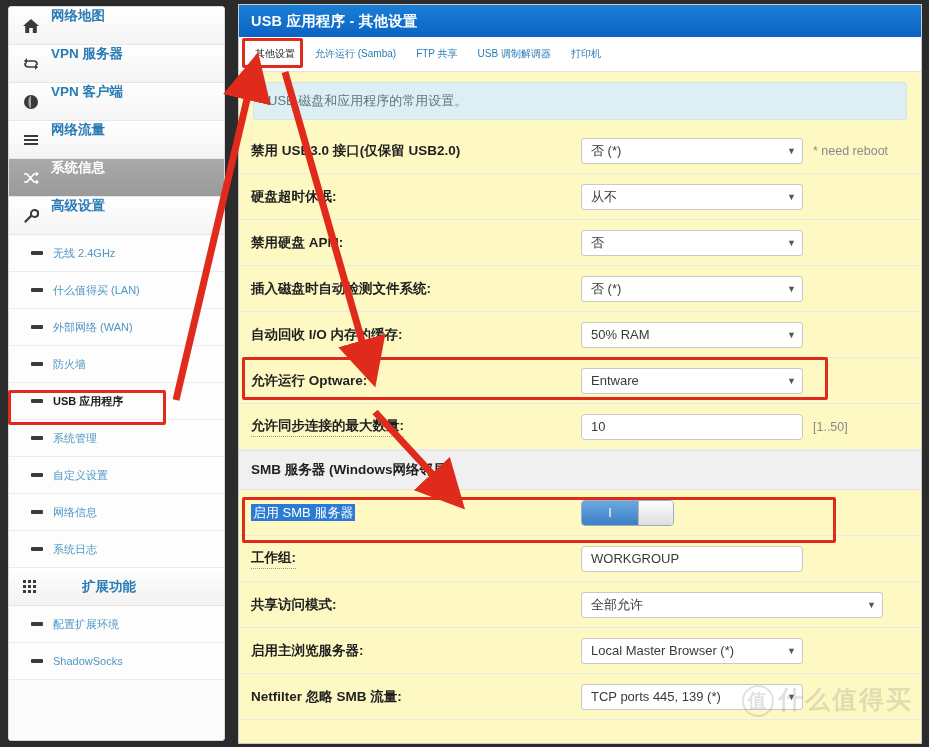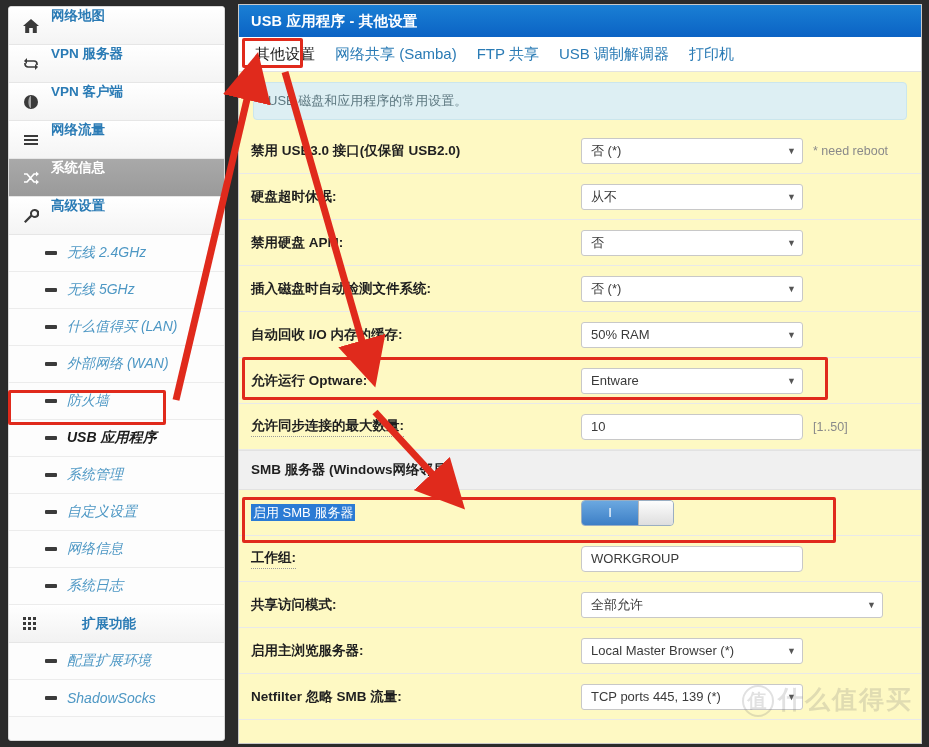--- a/index.html
+++ b/index.html
@@ -41,28 +41,27 @@
   .nav-item .ico{
     width:22px;display:inline-flex;align-items:center;justify-content:flex-start;
     color:#3a3a3a;margin-right:6px;flex:0 0 22px;
   }
   .nav-item.active .ico{color:#ffffff;}
   .nav-item .lbl{white-space:nowrap;}
 
   .sub-item{
     display:flex;align-items:center;
     height:37px;
-    padding-left:36px;
+    padding-left:22px;
     border-bottom:1px solid #ececec;
     background:#fdfdfd;
     color:#4d97c4;
-    font-size:14px;
+    font-size:11px;
     cursor:pointer;
     box-sizing:border-box;
-    font-style:italic;
   }
   .sub-item .dash{
     width:12px;height:4px;background:#3b3b3b;border-radius:1px;
     margin-right:10px;flex:0 0 12px;
   }
   .sub-item.current{color:#1b1b1b;font-weight:bold;}
 
   .group-item{
     display:flex;align-items:center;
     height:38px;padding-left:14px;
@@ -95,21 +94,21 @@
   }
   .tabbar{
     height:34px;
     background:#ffffff;
     border-bottom:1px solid #e2e2e2;
     display:flex;align-items:center;
     padding-left:8px;
     gap:4px;
   }
   .tab{
-    font-size:15px;color:#2a7bb5;padding:4px 8px;cursor:pointer;white-space:nowrap;
+    font-size:10px;color:#2a7bb5;padding:4px 8px;cursor:pointer;white-space:nowrap;
   }
   .tab.active{color:#1a1a1a;font-weight:normal;}
 
   .infobox{
     margin:10px 14px 8px 14px;
     background:#ddeff3;
     border:1px solid #cbe6ec;
     border-radius:4px;
     height:36px;
     display:flex;align-items:center;
@@ -265,24 +264,20 @@
         <svg class="gi" width="16" height="16" viewBox="0 0 16 16">
             <path fill="currentColor" d="M11.5 1a4.5 4.5 0 0 0-4.2 6.1L1 13.4 2.6 15l6.3-6.3A4.5 4.5 0 1 0 11.5 1zm0 2a2.5 2.5 0 1 1 0 5 2.5 2.5 0 0 1 0-5z"></path>
           </svg>
       </span>
       <span class="lbl">高级设置</span>
     </div>
 
     <div class="sub-item">
       <span class="dash"></span>
       <span>无线 2.4GHz</span>
-    </div>
-    <div class="sub-item">
-      <span class="dash"></span>
-      <span>无线 5GHz</span>
     </div>
     <div class="sub-item">
       <span class="dash"></span>
       <span>什么值得买 (LAN)</span>
     </div>
     <div class="sub-item">
       <span class="dash"></span>
       <span>外部网络 (WAN)</span>
     </div>
     <div class="sub-item">
@@ -339,21 +334,21 @@
     </div>
 
   </div>
 
   <div class="main">
 
     <div class="titlebar">USB 应用程序 - 其他设置</div>
 
     <div class="tabbar">
       <div class="tab active">其他设置</div>
-      <div class="tab">网络共享 (Samba)</div>
+      <div class="tab">允许运行 (Samba)</div>
       <div class="tab">FTP 共享</div>
       <div class="tab">USB 调制解调器</div>
       <div class="tab">打印机</div>
     </div>
 
     <div class="infobox">USB 磁盘和应用程序的常用设置。</div>
 
     <div class="row">
       <div class="labwrap"><span class="lab">禁用 USB3.0 接口(仅保留 USB2.0)</span></div>
       <div class="ctl">

